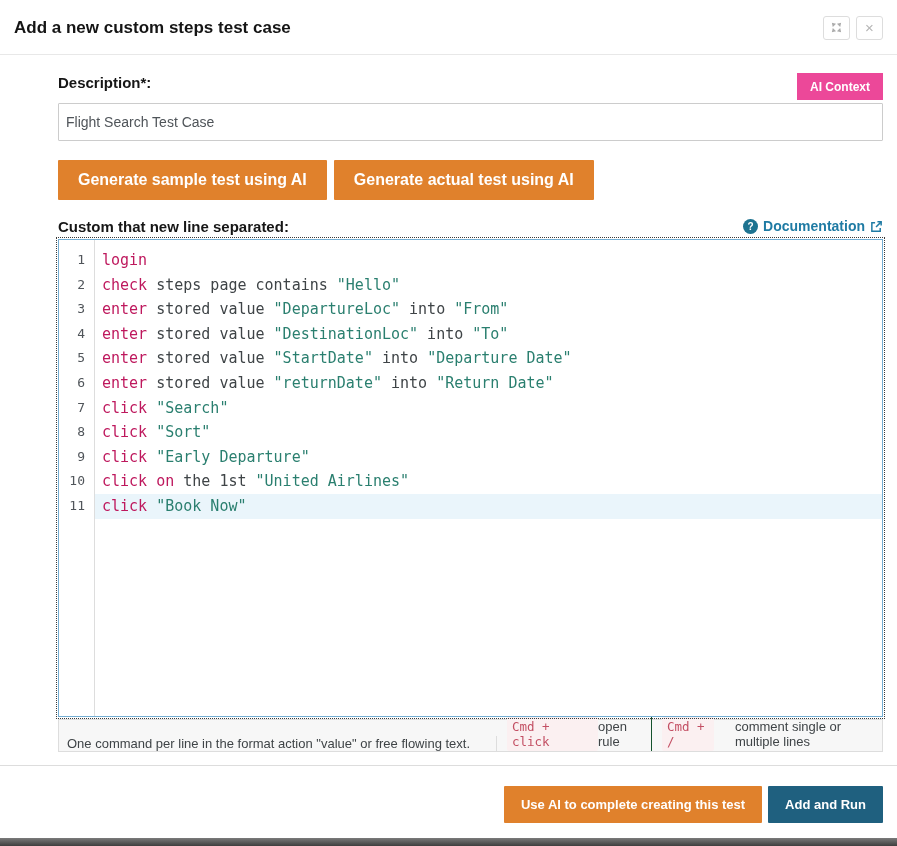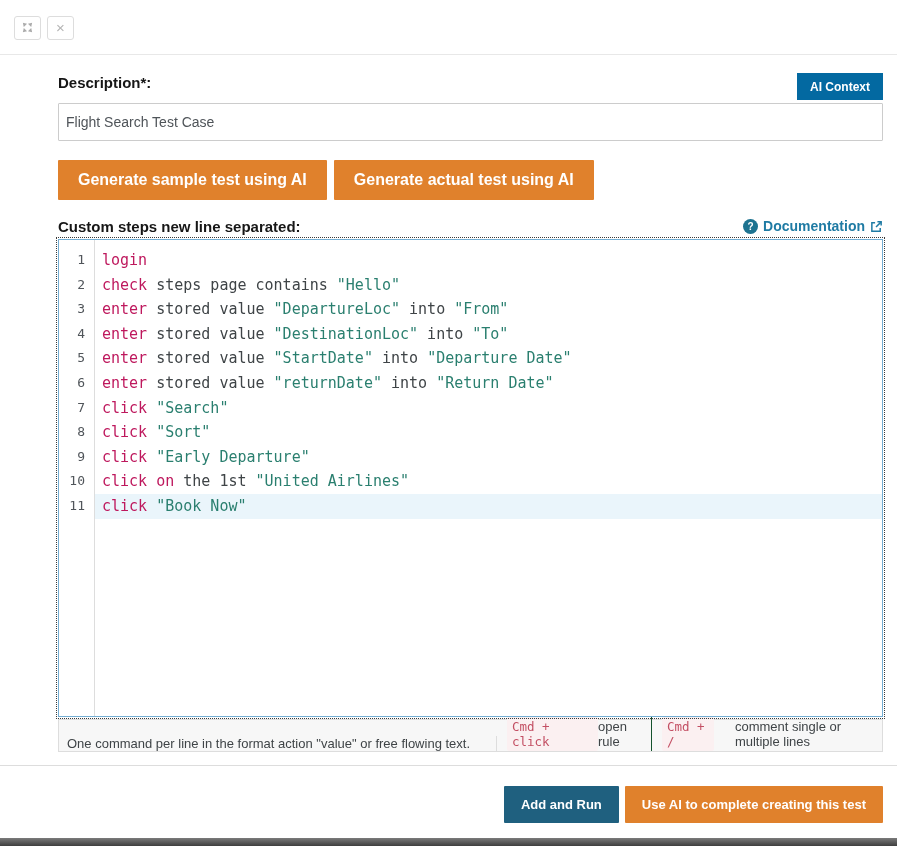--- a/index.html
+++ b/index.html
@@ -16,21 +16,21 @@
   .win-btn { width:27px; height:24px; border:1px solid #ddd; border-radius:3px; background:#fff;
              display:flex; align-items:center; justify-content:center; cursor:pointer; color:#ababab; }
   .win-btn svg { display:block; }
   .close-glyph { font-size:15px; line-height:1; color:#b5b5b5; }
 
   
   .modal-body { padding:18px 14px 0 14px; flex:0 0 auto;margin-left:44px; }
 
   .desc-row { display:flex; justify-content:space-between; align-items:flex-start; height:28px; }
   .field-label { font-size:15px; font-weight:bold; color:#161616; padding-top:1px; }
-  .ai-context-btn { background:#0369a1; color:#fff; border:none; font-family:inherit;
+  .ai-context-btn { background:#ec4899; color:#fff; border:none; font-family:inherit;
                     font-size:12px; font-weight:bold; padding:0 13px; height:27px; cursor:pointer; }
 
   .desc-input { width:100%; height:38px; margin-top:2px; border:1px solid #ccc; border-radius:1px;
                 font-family:inherit; font-size:14px; color:#4f5459; padding:0 7px; outline:none; }
 
   .gen-row { display:flex; gap:7px; margin-top:19px; }
   .gen-btn { background:#e0812c; color:#fff; border:none; font-family:inherit; font-size:16px;
              font-weight:bold; height:40px; padding:0 20px; cursor:pointer; border-radius:1px; }
 
   .steps-row { display:flex; justify-content:space-between; align-items:center; margin-top:15px; height:22px; }
@@ -74,20 +74,21 @@
 
   .bottom-strip { margin-top:15px; height:8px; width:100%;
                   background:linear-gradient(#7a7a7a,#3e3e3e); }
 </style>
 </head>
 <body>
 
 <div class="modal">
 
   <div class="modal-header">
+    <div class="modal-title">Add a new custom steps test case</div>
     <div class="win-btns">
       <button class="win-btn">
         <span>
           <svg width="13" height="13" viewBox="0 0 14 14">
             <g fill="#ababab">
               <path d="M2 2 L6.5 3 L3 6.5 Z"></path>
               <path d="M12 2 L11 6.5 L7.5 3 Z"></path>
               <path d="M2 12 L3 7.5 L6.5 11 Z"></path>
               <path d="M12 12 L7.5 11 L11 7.5 Z"></path>
             </g>
@@ -108,21 +109,21 @@
     </div>
 
     <input class="desc-input" type="text" value="Flight Search Test Case" style="">
 
     <div class="gen-row">
       <button class="gen-btn">Generate sample test using AI</button>
       <button class="gen-btn">Generate actual test using AI</button>
     </div>
 
     <div class="steps-row">
-      <div class="field-label">Custom steps new line separated:</div>
+      <div class="field-label">Custom that new line separated:</div>
       <a class="doc-link">
         <span class="help-circle">?</span>
         <span>Documentation</span>
         <span style="display:flex;">
           <svg width="13" height="13" viewBox="0 0 14 14" fill="none" stroke="#1f7ba4" stroke-width="1.6">
             <path d="M11 8.5 V12 H2 V3 H5.5"></path>
             <path d="M8 2 H12 V6"></path>
             <path d="M12 2 L6.5 7.5"></path>
           </svg>
         </span>
@@ -168,19 +169,19 @@
         <span class="kbd">Cmd + /</span>
         <span>comment single or multiple lines</span>
       </div>
     </div>
 
   </div>
 
   <div class="full-divider"></div>
 
   <div class="modal-footer">
+    <button class="footer-btn orange">Use AI to complete creating this test</button>
     <button class="footer-btn blue">Add and Run</button>
-    <button class="footer-btn orange">Use AI to complete creating this test</button>
   </div>
 
   <div class="bottom-strip"></div>
 
 </div>
 
 </body></html>

